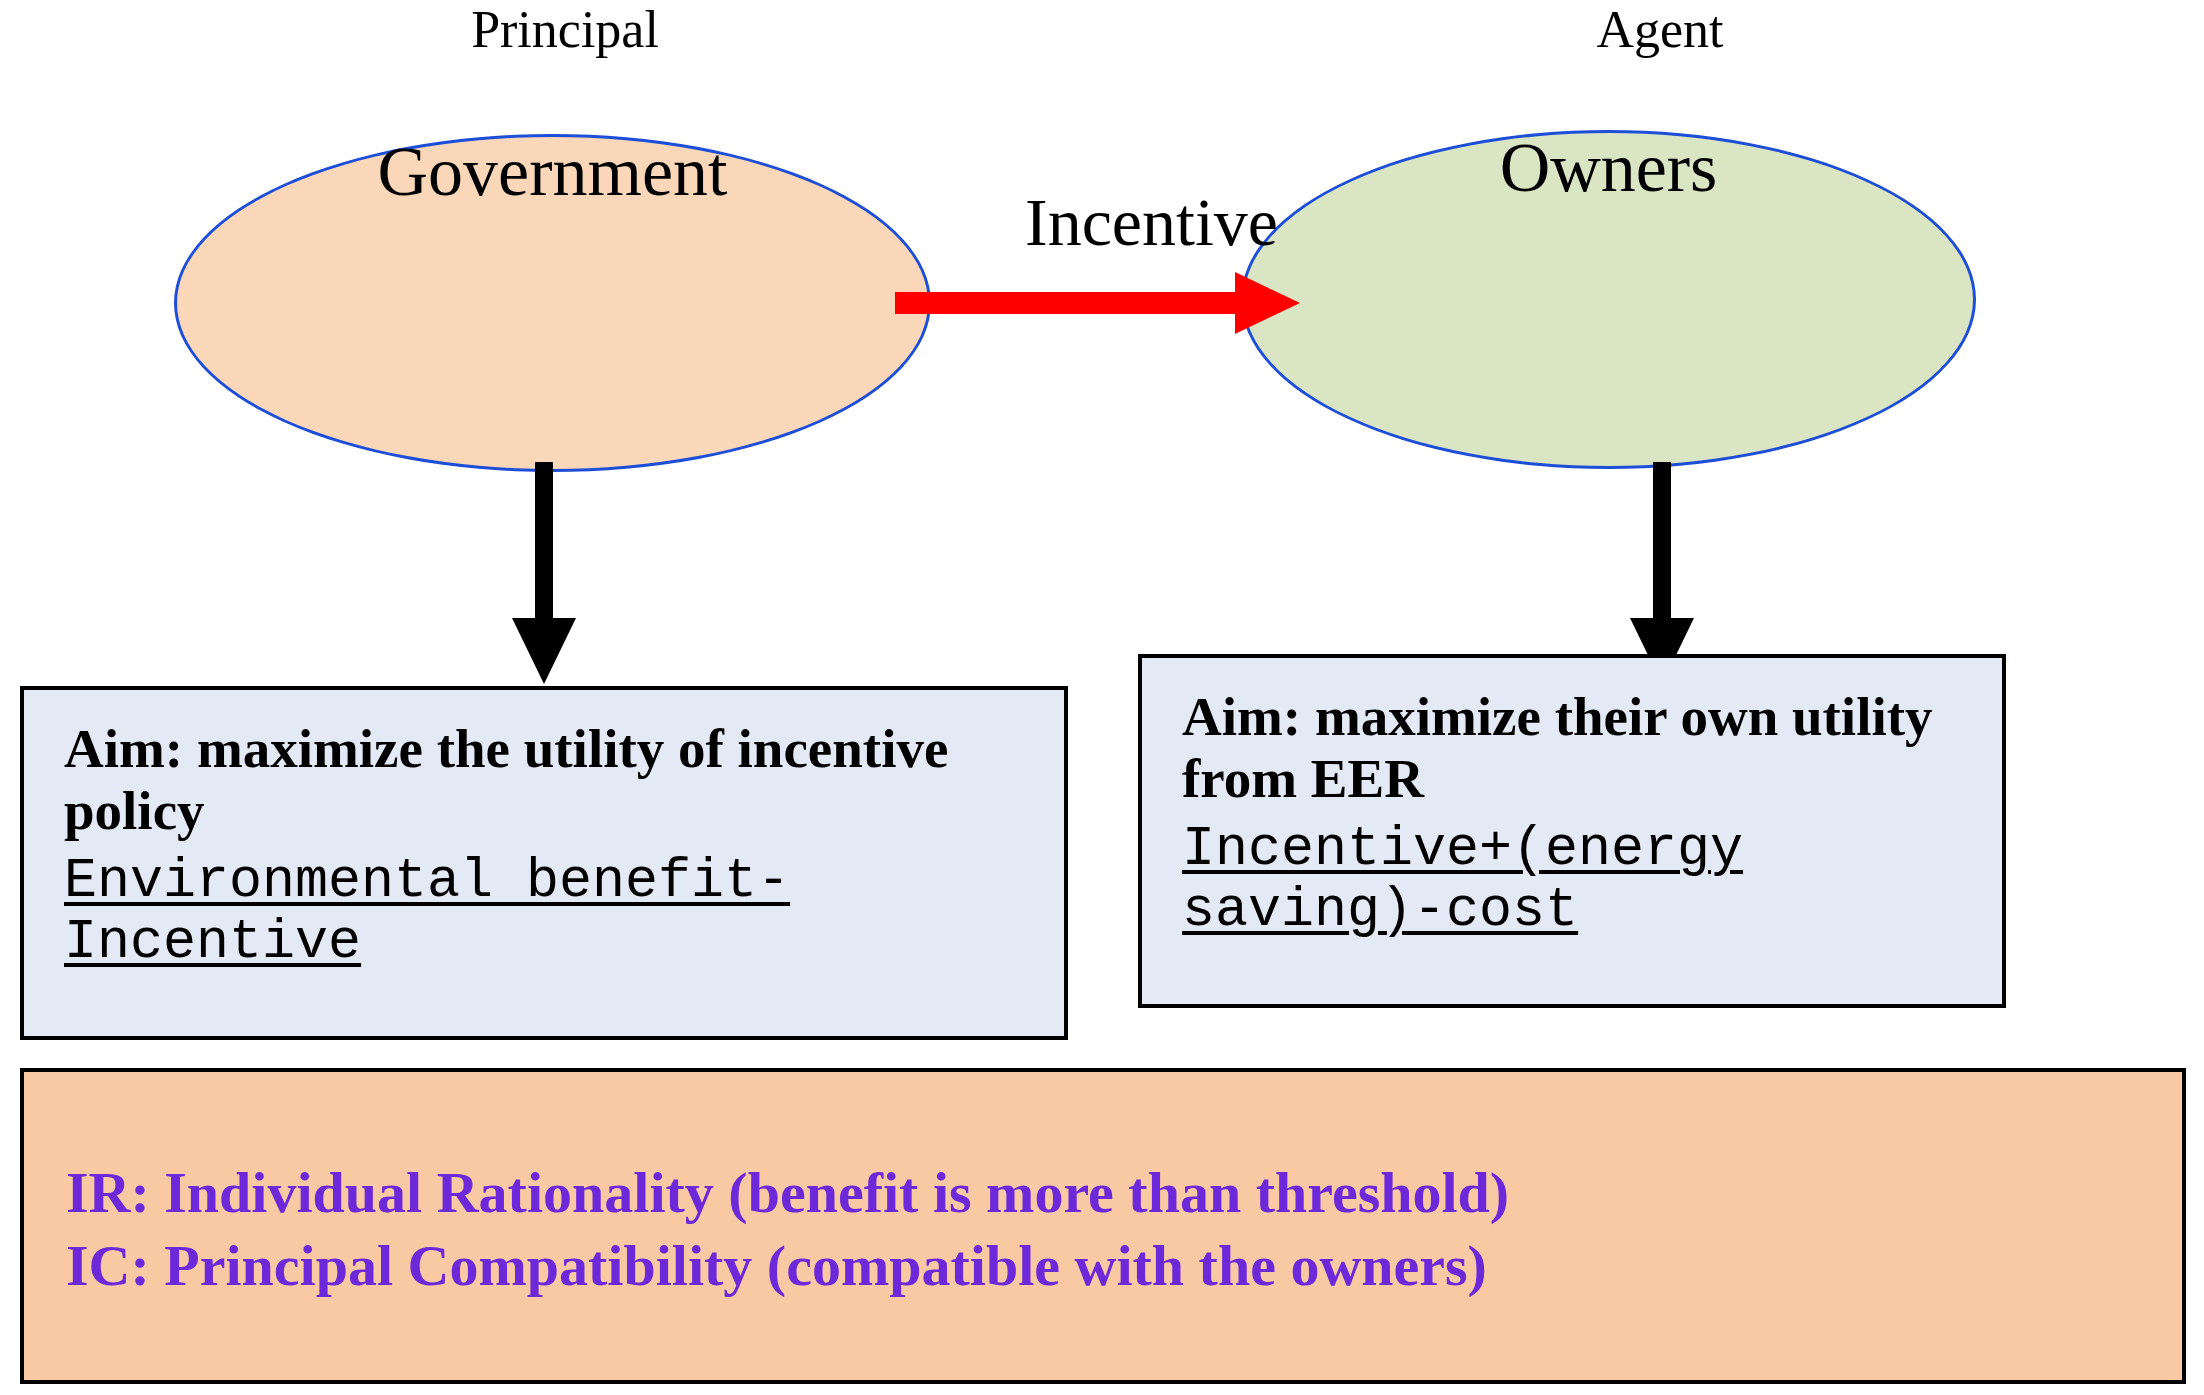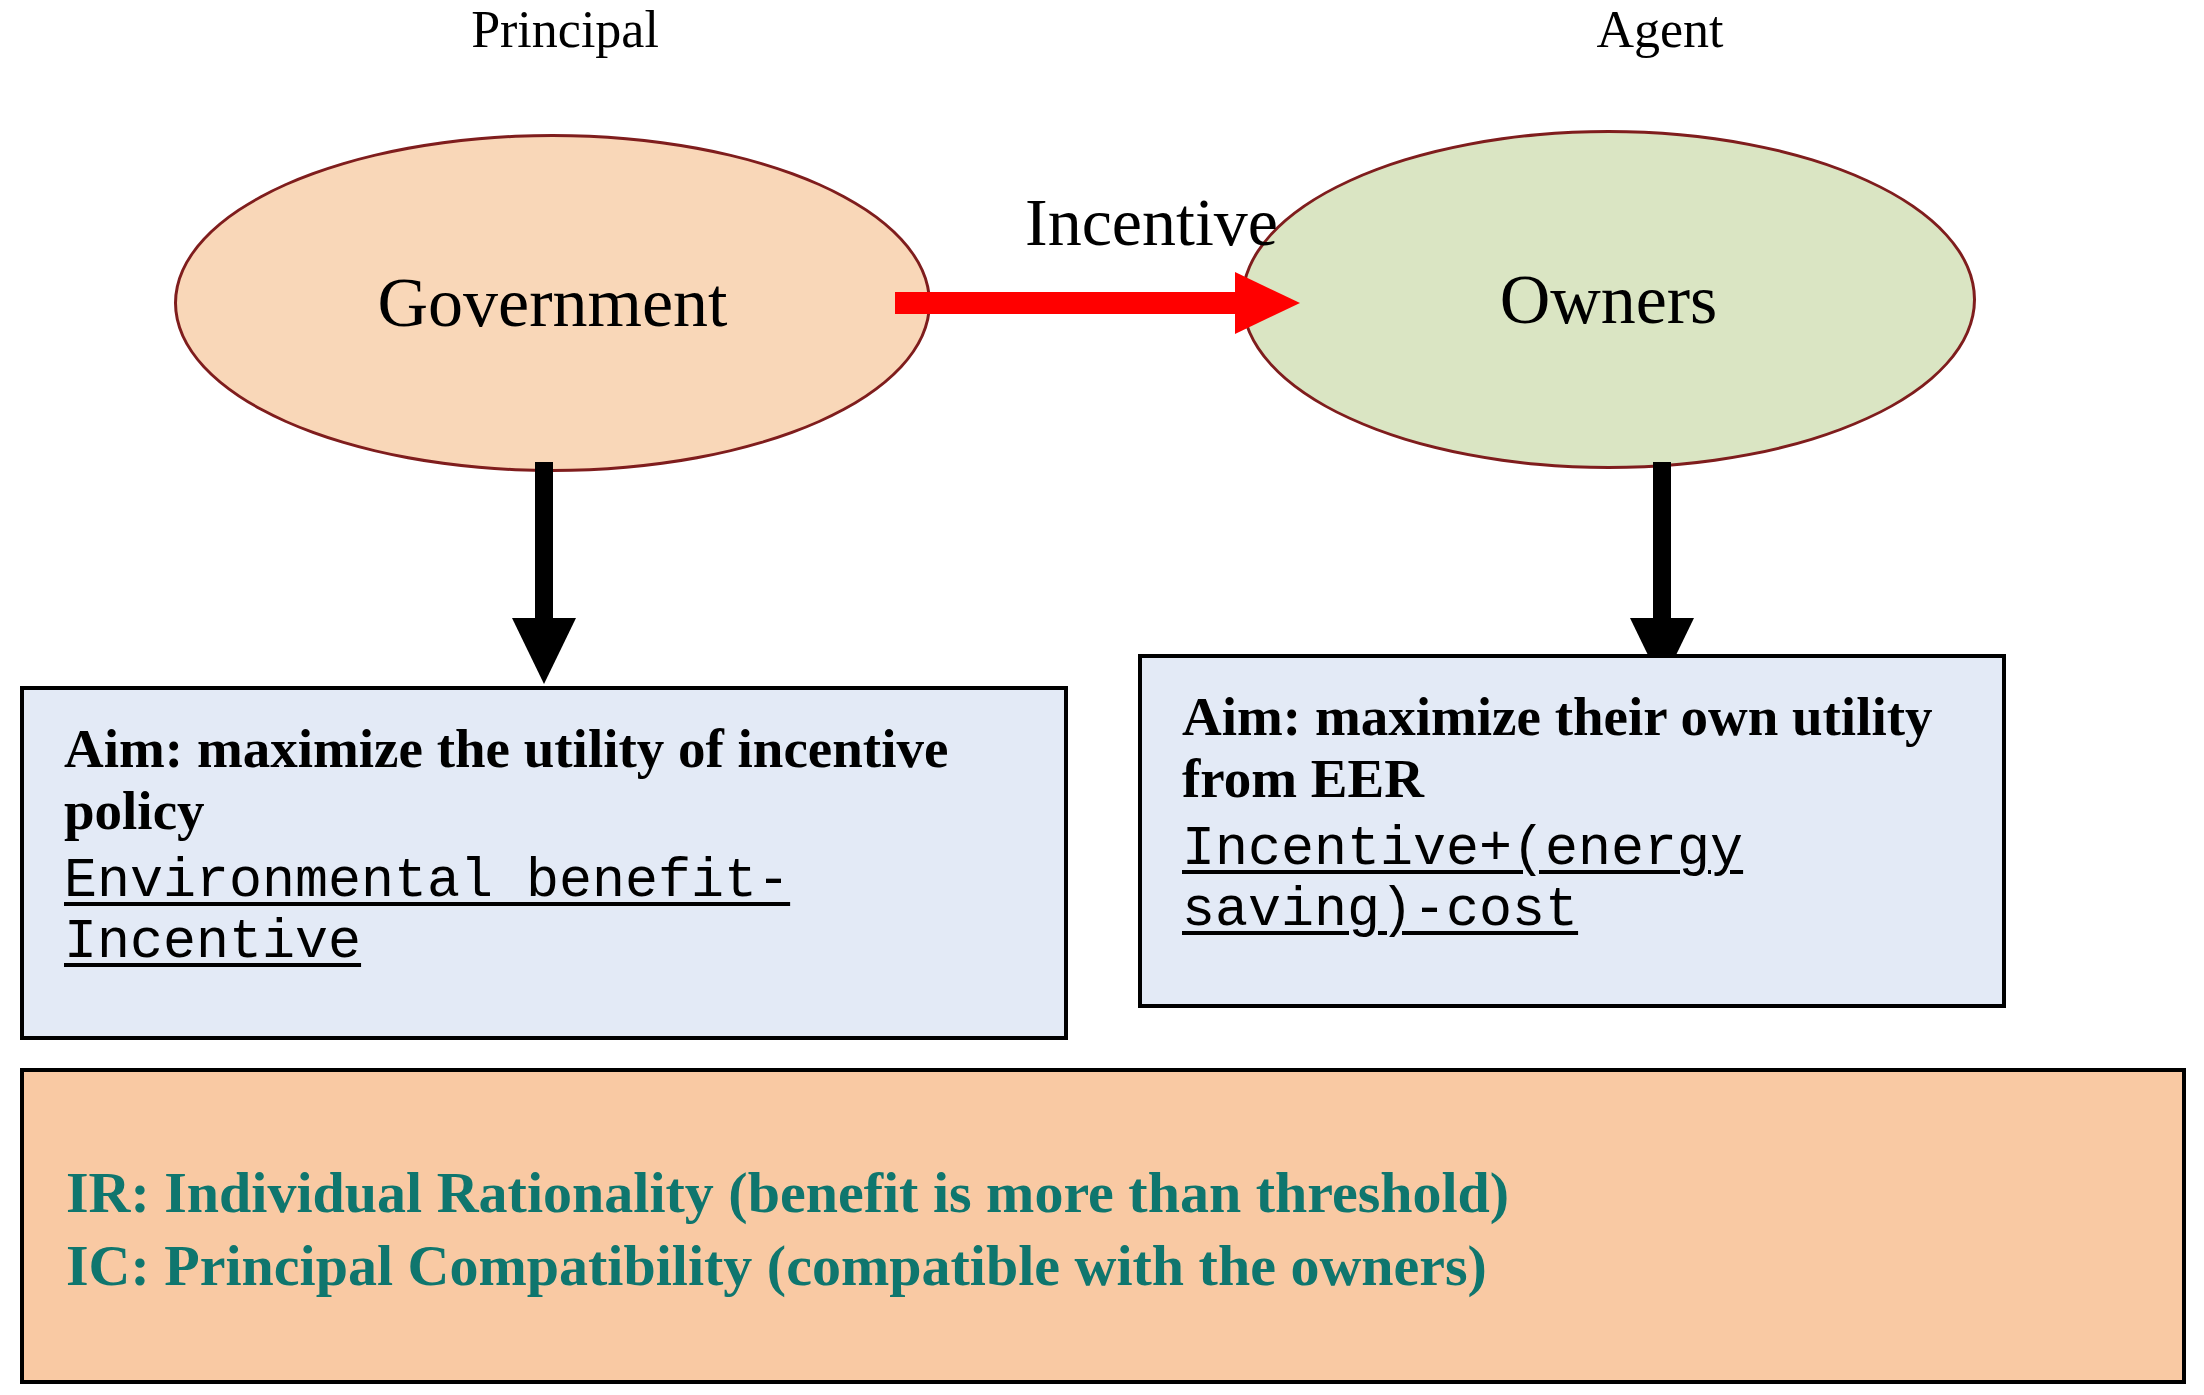--- a/index.html
+++ b/index.html
@@ -28,25 +28,25 @@
     color: #000000;
     text-align: center;
     white-space: nowrap;
   }
   #label-principal { left: 265px; top: 4px; width: 600px; }
   #label-agent     { left: 1360px; top: 4px; width: 600px; }
 
   
   .node-ellipse {
     position: absolute;
-    border: 3px solid #7f1d1d;
+    border: 3px solid #1d4ed8;
     border-radius: 50%;
     box-sizing: border-box;
     display: flex;
-    align-items: center;
+    align-items: flex-start;
     justify-content: center;
   }
   .node-ellipse .node-text {
     font-family: "Liberation Serif", "DejaVu Serif", serif;
     font-size: 70px;
     line-height: 1;
     color: #000000;
     white-space: nowrap;
   }
   #ellipse-government {
@@ -127,21 +127,21 @@
     background: #F9C9A3;
     border: 4px solid #000000;
     box-sizing: border-box;
     padding: 84px 0 0 42px;
   }
   .constraint-line {
     font-family: "Liberation Serif", "DejaVu Serif", serif;
     font-weight: bold;
     font-size: 58px;
     line-height: 1.26;
-    color: #0f766e;
+    color: #6d28d9;
     white-space: nowrap;
     margin: 0;
   }
 </style>
 </head>
 <body>
 
 <div id="canvas">
 
   <div class="role-label" id="label-principal">Principal</div>

